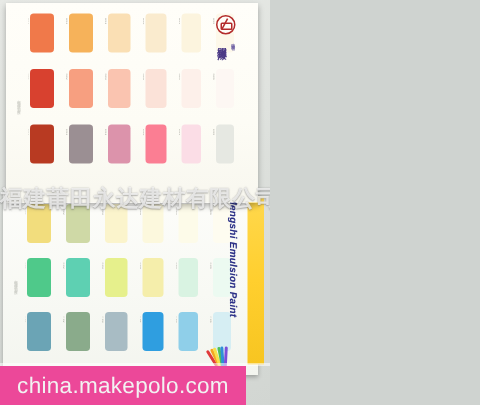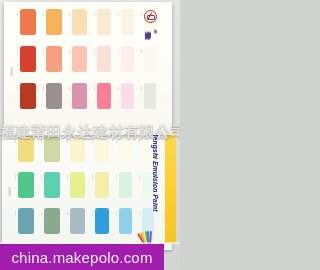--- a/index.html
+++ b/index.html
@@ -111,21 +111,21 @@
     font-size:15px;font-weight:bold;letter-spacing:.5px;
     color:rgba(255,255,255,.72);
     text-shadow:0 0 1px rgba(120,120,120,.55),0 1px 1px rgba(80,80,80,.35);
     font-family:"DejaVu Sans","Liberation Sans",sans-serif;
     white-space:nowrap;
   }
 
   
   .banner{
     position:absolute;left:0;bottom:0;width:164px;height:26px;
-    background:#a21caf;display:flex;align-items:center;justify-content:center;
+    background:#ec4899;display:flex;align-items:center;justify-content:center;
   }
   .banner span{
     color:#f2f2f2;font-size:15px;letter-spacing:.2px;
     font-family:"Liberation Sans",sans-serif;
   }
   .banner-top-edge{
     position:absolute;left:0;bottom:26px;width:180px;height:2px;
     background:rgba(255,255,255,.55);
   }
 </style>

